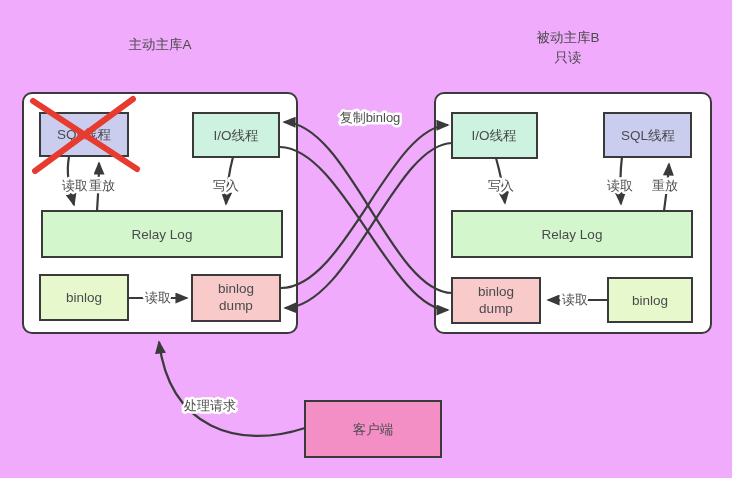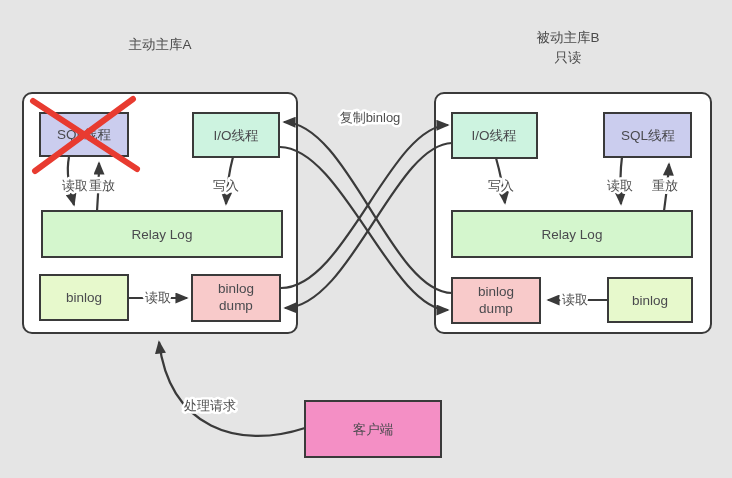--- a/index.html
+++ b/index.html
@@ -1,17 +1,17 @@
 <!DOCTYPE html>
 <html><head>
 <meta charset="utf-8">
 <style>
   html,body{margin:0;padding:0;background:#fff;}
   .canvas{
-    position:relative;width:732px;height:478px;background:#e5e5e5;overflow:hidden;
+    position:relative;width:732px;height:478px;background:#f0abfc;overflow:hidden;
     font-family:"Liberation Sans","DejaVu Sans",sans-serif;
   }
   svg{display:block;}
   text{fill:#4a4a4a;}
   .box-label{font-size:13.5px;fill:#4a4a4e;}
   .small-label{font-size:13px;fill:#4e4e4e;paint-order:stroke fill;stroke:#ffffff;stroke-width:5px;stroke-linejoin:round;}
   .title-label{font-size:13.5px;fill:#4a4a4a;}
   .node-rect{stroke:#3a3a3a;stroke-width:2;}
   .container-rect{fill:#ffffff;stroke:#3a3a3a;stroke-width:2;}
   .flow{fill:none;stroke:#3a3a3a;stroke-width:2.2;}

